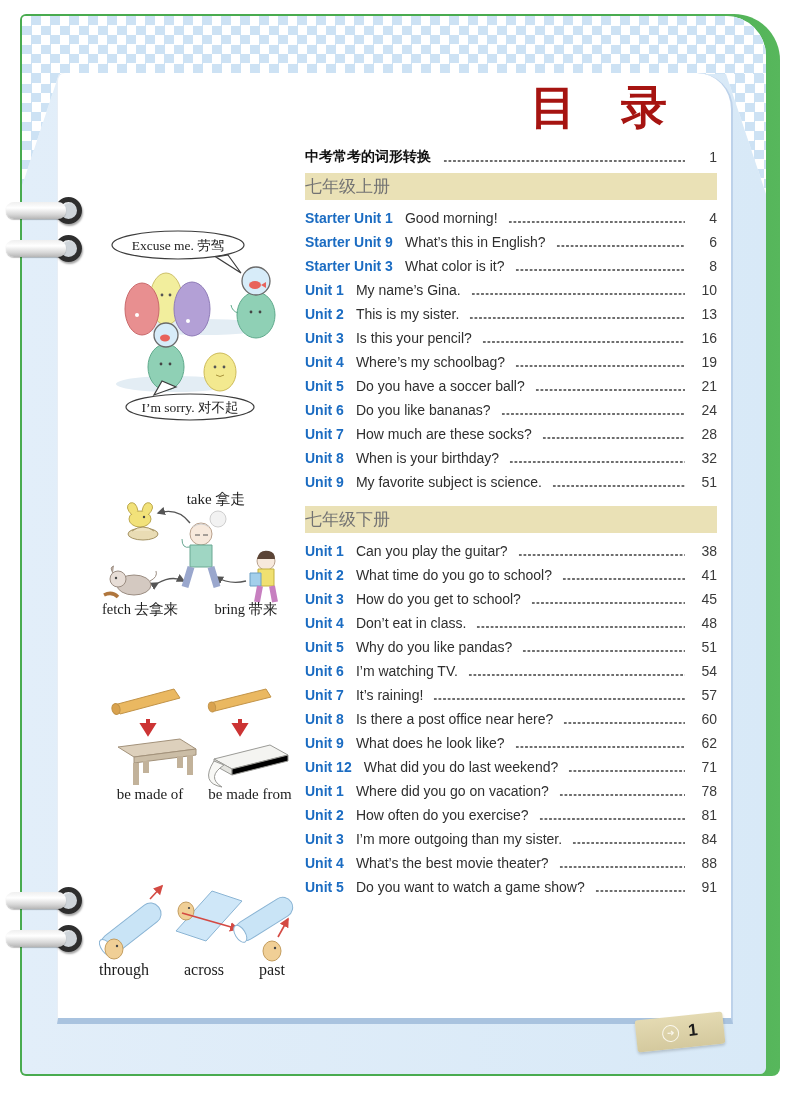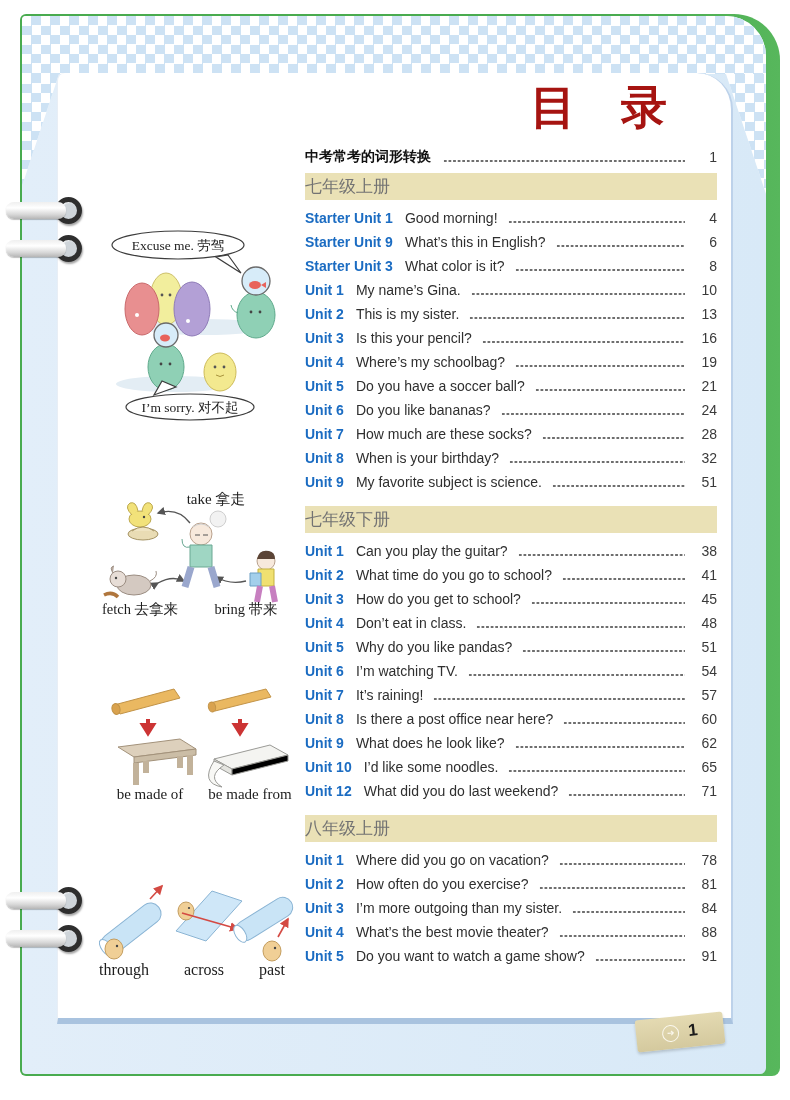--- a/index.html
+++ b/index.html
@@ -354,32 +354,25 @@
             <span class="leader"></span>
             <span class="pg">60</span>
           </div>
           <div class="row">
             <span class="lab">Unit 9</span>
             <span class="t">What does he look like?</span>
             <span class="leader"></span>
             <span class="pg">62</span>
           </div>
           <div class="row">
-            <span class="lab">Unit 10</span>
-            <span class="t">I’d like some noodles.</span>
-            <span class="leader"></span>
-            <span class="pg">65</span>
-          </div>
-          <div class="row">
             <span class="lab">Unit 12</span>
             <span class="t">What did you do last weekend?</span>
             <span class="leader"></span>
             <span class="pg">71</span>
           </div>
-          <div class="band">八年级上册</div>
           <div class="row">
             <span class="lab">Unit 1</span>
             <span class="t">Where did you go on vacation?</span>
             <span class="leader"></span>
             <span class="pg">78</span>
           </div>
           <div class="row">
             <span class="lab">Unit 2</span>
             <span class="t">How often do you exercise?</span>
             <span class="leader"></span>

